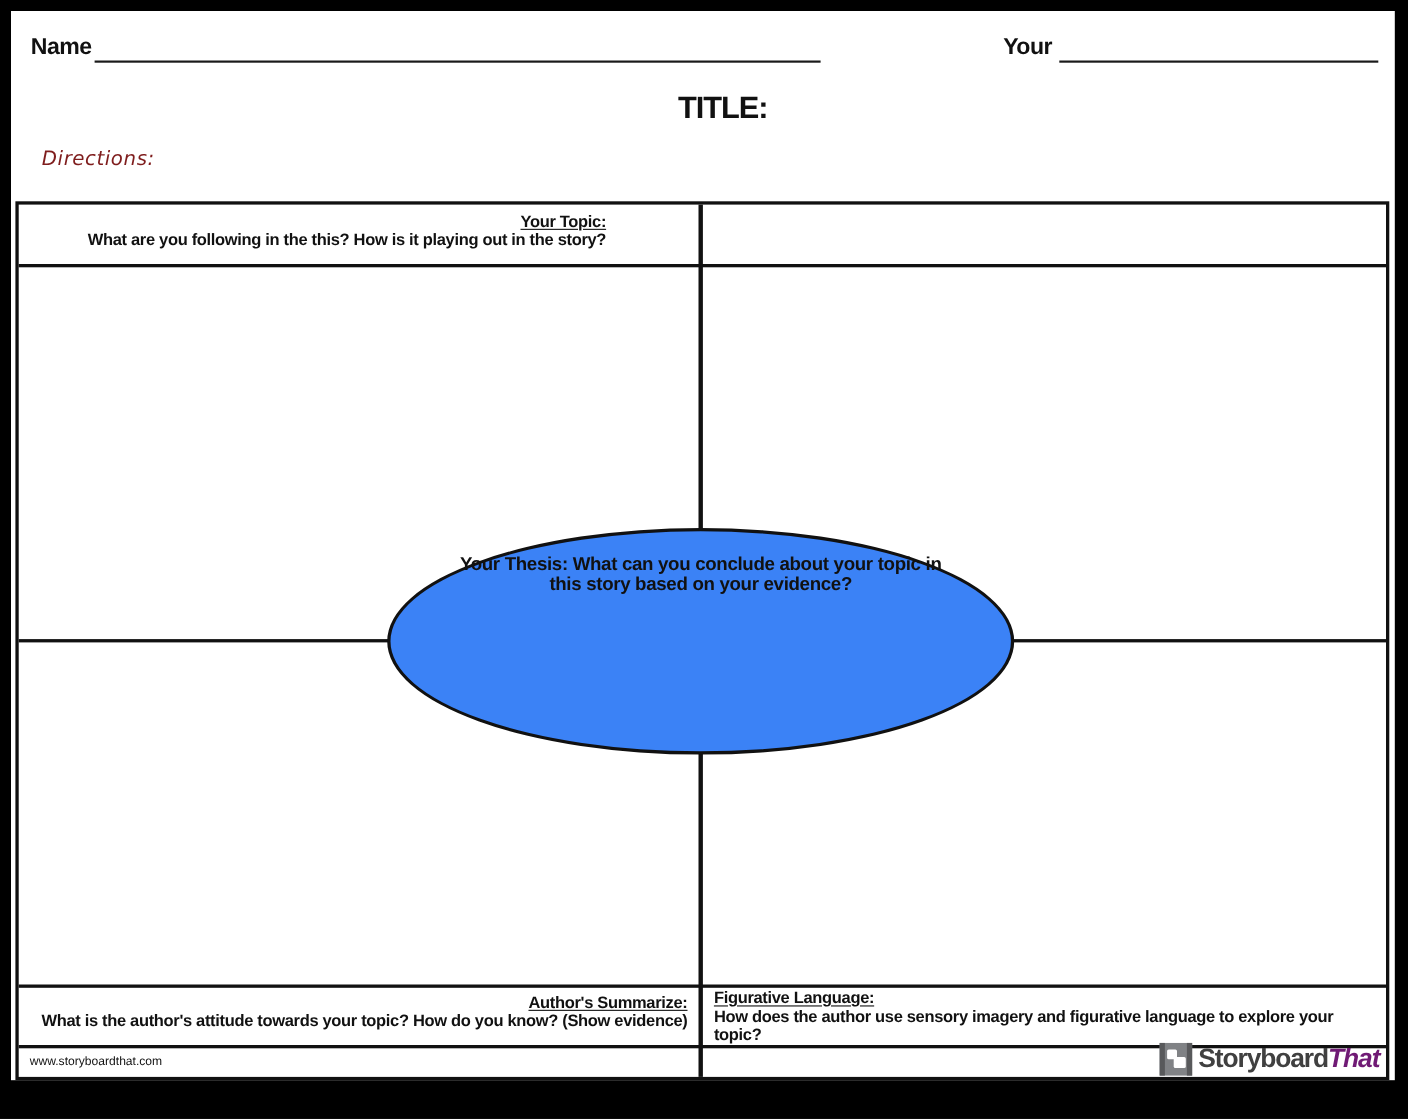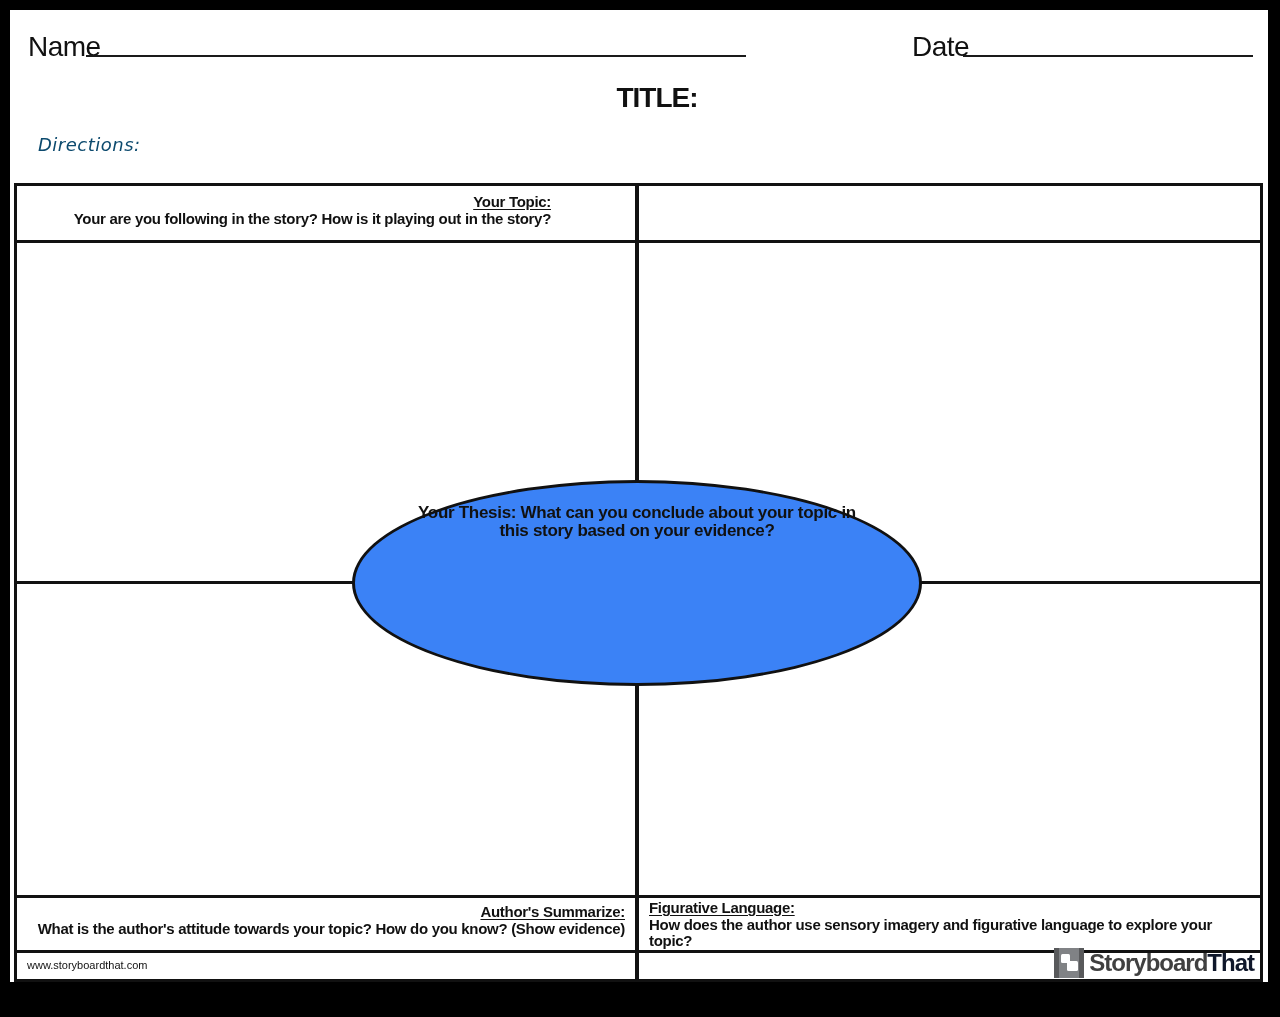--- a/index.html
+++ b/index.html
@@ -1,27 +1,27 @@
 <!DOCTYPE html>
 <html><head>
 <meta charset="utf-8">
 <style>
   html,body{margin:0;padding:0;background:#000;}
   .canvas{position:relative;width:1280px;height:1017px;background:#000;overflow:hidden;
           font-family:"Liberation Sans",sans-serif;color:#111;}
   .page{position:absolute;left:10px;top:10px;width:1258px;height:972px;background:#fff;}
 
   
-  .field-label{position:absolute;font-weight:400;font-size:28px;letter-spacing:-0.5px;}
+  .field-label{position:absolute;font-weight:700;font-size:21px;letter-spacing:-0.5px;}
   .fill-line{position:absolute;height:0;border-bottom:2px solid #1a1a1a;}
 
   .title{position:absolute;left:0;right:0;top:72px;text-align:center;
          font-weight:700;font-size:28px;letter-spacing:-1px;padding-left:36px;}
   .directions{position:absolute;left:28px;top:124px;font-family:"DejaVu Sans",sans-serif;
-              font-style:italic;font-size:18px;letter-spacing:0.5px;color:#0c4a6e;}
+              font-style:italic;font-size:18px;letter-spacing:0.5px;color:#7f1d1d;}
 
   
   .grid{position:absolute;left:4px;top:173px;width:1249px;height:799px;
         border:3px solid #111;box-sizing:border-box;}
   .vline{position:absolute;left:618px;top:0;width:4px;height:100%;background:#111;z-index:2;}
   .hline{position:absolute;left:0;top:395px;width:100%;height:3px;background:#111;z-index:2;}
   .rowline{position:absolute;left:0;width:100%;height:3px;background:#111;z-index:3;}
 
   .hdr{position:absolute;box-sizing:border-box;font-weight:700;font-size:15px;
        letter-spacing:-0.3px;line-height:17px;z-index:3;}
@@ -50,37 +50,37 @@
   .logo-text{font-weight:700;font-size:24px;letter-spacing:-1px;line-height:30px;margin-left:5px;}
 </style>
 </head>
 <body>
 
 <div class="canvas">
   <div class="page">
 
     <span class="field-label" style="left:18px;top:21px;">Name</span>
     <div class="fill-line" style="left:76px;top:45px;width:660px;"></div>
-    <span class="field-label" style="left:902px;top:21px;">Date</span>
+    <span class="field-label" style="left:902px;top:21px;">Your</span>
     <div class="fill-line" style="left:953px;top:45px;width:290px;"></div>
 
     <div class="title">TITLE:</div>
     <div class="directions">Directions:</div>
 
     <div class="grid">
 
       <div class="vline"></div>
       <div class="hline"></div>
       <div class="rowline" style="top:54px;"></div>
       <div class="rowline" style="top:709px;"></div>
       <div class="rowline" style="top:764px;"></div>
 
       <div class="hdr hdr-tl">
         <span class="hu">Your Topic:</span><br>
-        <span>Your are you following in the story? How is it playing out in the story?</span>
+        <span>What are you following in the this? How is it playing out in the story?</span>
       </div>
       <div class="hdr hdr-bl">
         <span class="hu">Author's Summarize:</span><br>
         <span>What is the author's attitude towards your topic? How do you know? (Show evidence)</span>
       </div>
       <div class="hdr hdr-br">
         <span class="hu">Figurative Language:</span><br>
         <span>How does the author use sensory imagery and figurative language to explore your topic?</span>
       </div>
 
@@ -96,19 +96,19 @@
       <div class="footer-url">www.storyboardthat.com</div>
       <div class="logo">
         <svg width="30" height="30" viewBox="0 0 30 30">
           <rect x="0" y="0" width="30" height="30" fill="#808285"></rect>
           <rect x="0" y="0" width="5" height="30" fill="#58595b"></rect>
           <rect x="25" y="0" width="5" height="30" fill="#58595b"></rect>
           <rect x="7" y="6" width="9" height="9" rx="1.5" fill="#ffffff"></rect>
           <rect x="13" y="13" width="11" height="10" rx="1.5" fill="#ffffff"></rect>
         </svg>
         <span class="logo-text">
-          <span style="color:#404040;">Storyboard</span><span style="color:#0f172a;">That</span>
+          <span style="color:#404040;">Storyboard</span><span style="color:#701a75;font-style:italic;">That</span>
         </span>
       </div>
 
     </div>
   </div>
 </div>
 
 </body></html>

